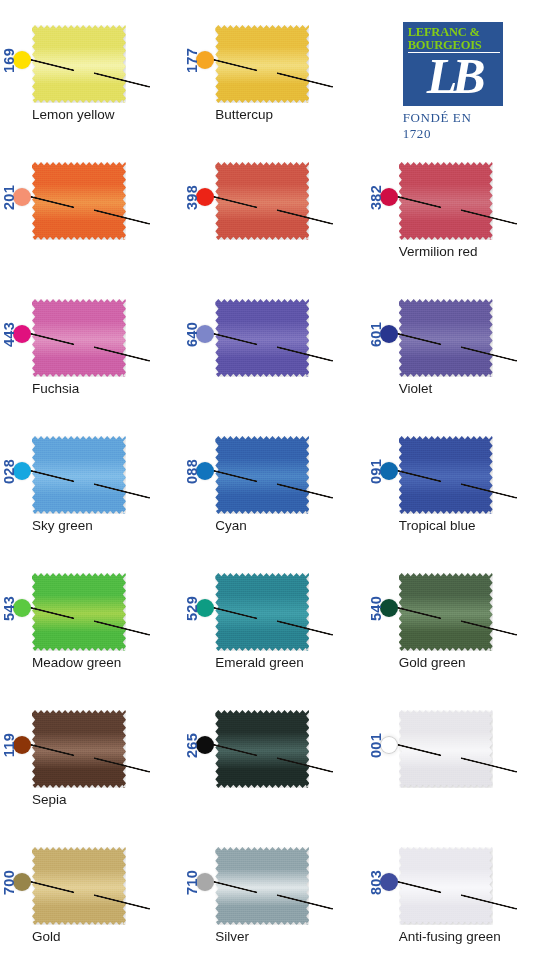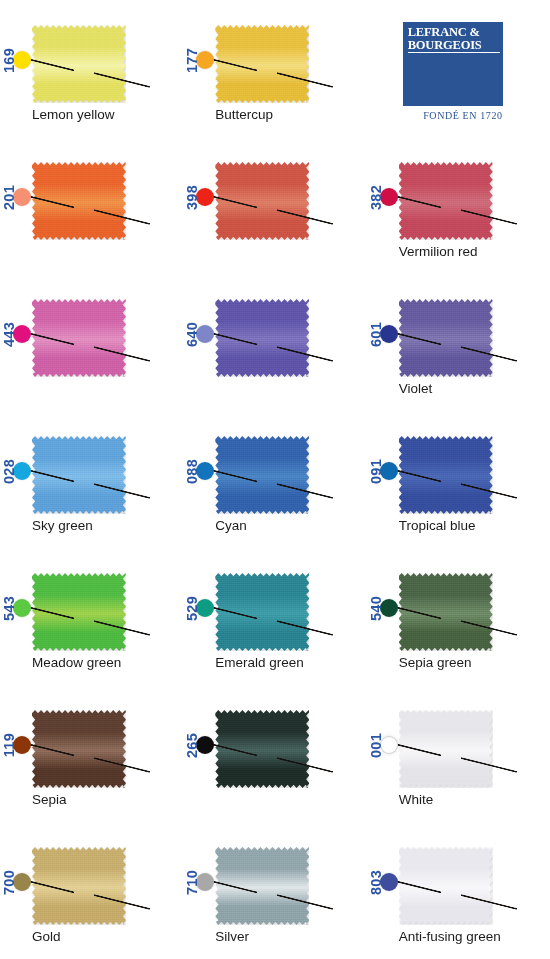--- a/index.html
+++ b/index.html
@@ -178,21 +178,21 @@
     background: #2a5494;
     border: 1px solid #2a5494;
     box-sizing: border-box;
   }
   .logo-words {
     position: absolute;
     left: 4px;
     top: 3px;
     width: 92px;
     text-align: left;
-    color: #ffffff;
+    color: #84cc16;
     font-family: "Liberation Serif", serif;
     font-weight: bold;
     font-size: 12.5px;
     line-height: 12.5px;
     letter-spacing: -0.2px;
     border-bottom: 1.5px solid #ffffff;
     padding-bottom: 1px;
   }
   .logo-words span { display: block; }
   .logo-mono {
@@ -207,24 +207,24 @@
     font-weight: bold;
     font-size: 50px;
     line-height: 54px;
     letter-spacing: -5px;
   }
   .logo-tagline {
     position: absolute;
     left: 36px;
     top: 110px;
     width: 100px;
-    text-align: right;
+    text-align: left;
     color: #2a5494;
     font-family: "Liberation Serif", serif;
-    font-size: 10px;
+    font-size: 13px;
     letter-spacing: 0.6px;
   }
 </style>
 </head>
 <body>
 
 <div class="sheet">
   <div class="grid" id="grid">
       <div class="cell">
         <div class="swatch-wrap">
@@ -253,20 +253,21 @@
         </div>
         <div class="code">177</div>
         <div class="name">Buttercup</div>
       </div>
       <div class="logo-cell">
         <div class="logo-box">
           <div class="logo-words">
             <span>LEFRANC &amp;</span>
             <span>BOURGEOIS</span>
           </div>
+          <div class="logo-mono">LB</div>
         </div>
         <div class="logo-tagline">FONDÉ EN 1720</div>
       </div>
       <div class="cell">
         <div class="swatch-wrap">
           <div class="fabric">
             <div class="zig" style="background: linear-gradient(rgb(233, 100, 44) 0%, rgb(233, 100, 44) 28%, rgb(239, 144, 70) 52%, rgb(231, 98, 42) 76%, rgb(231, 98, 42) 100%);">
               <div class="weave"></div>
             </div>
           </div>
@@ -308,20 +309,21 @@
           <div class="fabric">
             <div class="zig" style="background: linear-gradient(rgb(208, 99, 168) 0%, rgb(208, 99, 168) 28%, rgb(224, 141, 191) 52%, rgb(205, 95, 165) 76%, rgb(205, 95, 165) 100%);">
               <div class="weave"></div>
             </div>
           </div>
           <div class="needle a"></div>
           <div class="needle b"></div>
           <div class="pin-head" style="background: rgb(224, 17, 126); box-shadow: rgba(0, 0, 0, 0.18) 0px 0px 2px;"></div>
         </div>
         <div class="code">443</div>
+        <div class="name">Fuchsia</div>
       </div>
       <div class="cell">
         <div class="swatch-wrap">
           <div class="fabric">
             <div class="zig" style="background: linear-gradient(rgb(94, 84, 168) 0%, rgb(94, 84, 168) 28%, rgb(124, 114, 189) 52%, rgb(92, 82, 166) 76%, rgb(92, 82, 166) 100%);">
               <div class="weave"></div>
             </div>
           </div>
           <div class="needle a"></div>
           <div class="needle b"></div>
@@ -418,21 +420,21 @@
           <div class="fabric">
             <div class="zig" style="background: linear-gradient(rgb(74, 99, 71) 0%, rgb(74, 99, 71) 28%, rgb(109, 138, 102) 52%, rgb(71, 96, 63) 76%, rgb(71, 96, 63) 100%);">
               <div class="weave"></div>
             </div>
           </div>
           <div class="needle a"></div>
           <div class="needle b"></div>
           <div class="pin-head" style="background: rgb(13, 76, 51); box-shadow: rgba(0, 0, 0, 0.18) 0px 0px 2px;"></div>
         </div>
         <div class="code">540</div>
-        <div class="name">Sepia green</div>
+        <div class="name">Gold green</div>
       </div>
       <div class="cell">
         <div class="swatch-wrap">
           <div class="fabric">
             <div class="zig" style="background: linear-gradient(rgb(92, 62, 48) 0%, rgb(92, 62, 48) 28%, rgb(141, 106, 88) 52%, rgb(83, 54, 40) 76%, rgb(83, 54, 40) 100%);">
               <div class="weave"></div>
             </div>
           </div>
           <div class="needle a"></div>
           <div class="needle b"></div>
@@ -459,21 +461,20 @@
           <div class="fabric">
             <div class="zig" style="background: linear-gradient(rgb(231, 230, 234) 0%, rgb(231, 230, 234) 28%, rgb(247, 247, 249) 52%, rgb(228, 227, 232) 76%, rgb(228, 227, 232) 100%);">
               <div class="weave"></div>
             </div>
           </div>
           <div class="needle a"></div>
           <div class="needle b"></div>
           <div class="pin-head" style="background: rgb(255, 255, 255); box-shadow: rgb(207, 207, 207) 0px 0px 0px 1px inset, rgba(0, 0, 0, 0.12) 0px 0px 4px;"></div>
         </div>
         <div class="code">001</div>
-        <div class="name">White</div>
       </div>
       <div class="cell">
         <div class="swatch-wrap">
           <div class="fabric">
             <div class="zig" style="background: linear-gradient(rgb(198, 173, 108) 0%, rgb(198, 173, 108) 28%, rgb(227, 207, 148) 52%, rgb(196, 170, 104) 76%, rgb(196, 170, 104) 100%);">
               <div class="weave"></div>
             </div>
           </div>
           <div class="needle a"></div>
           <div class="needle b"></div>

